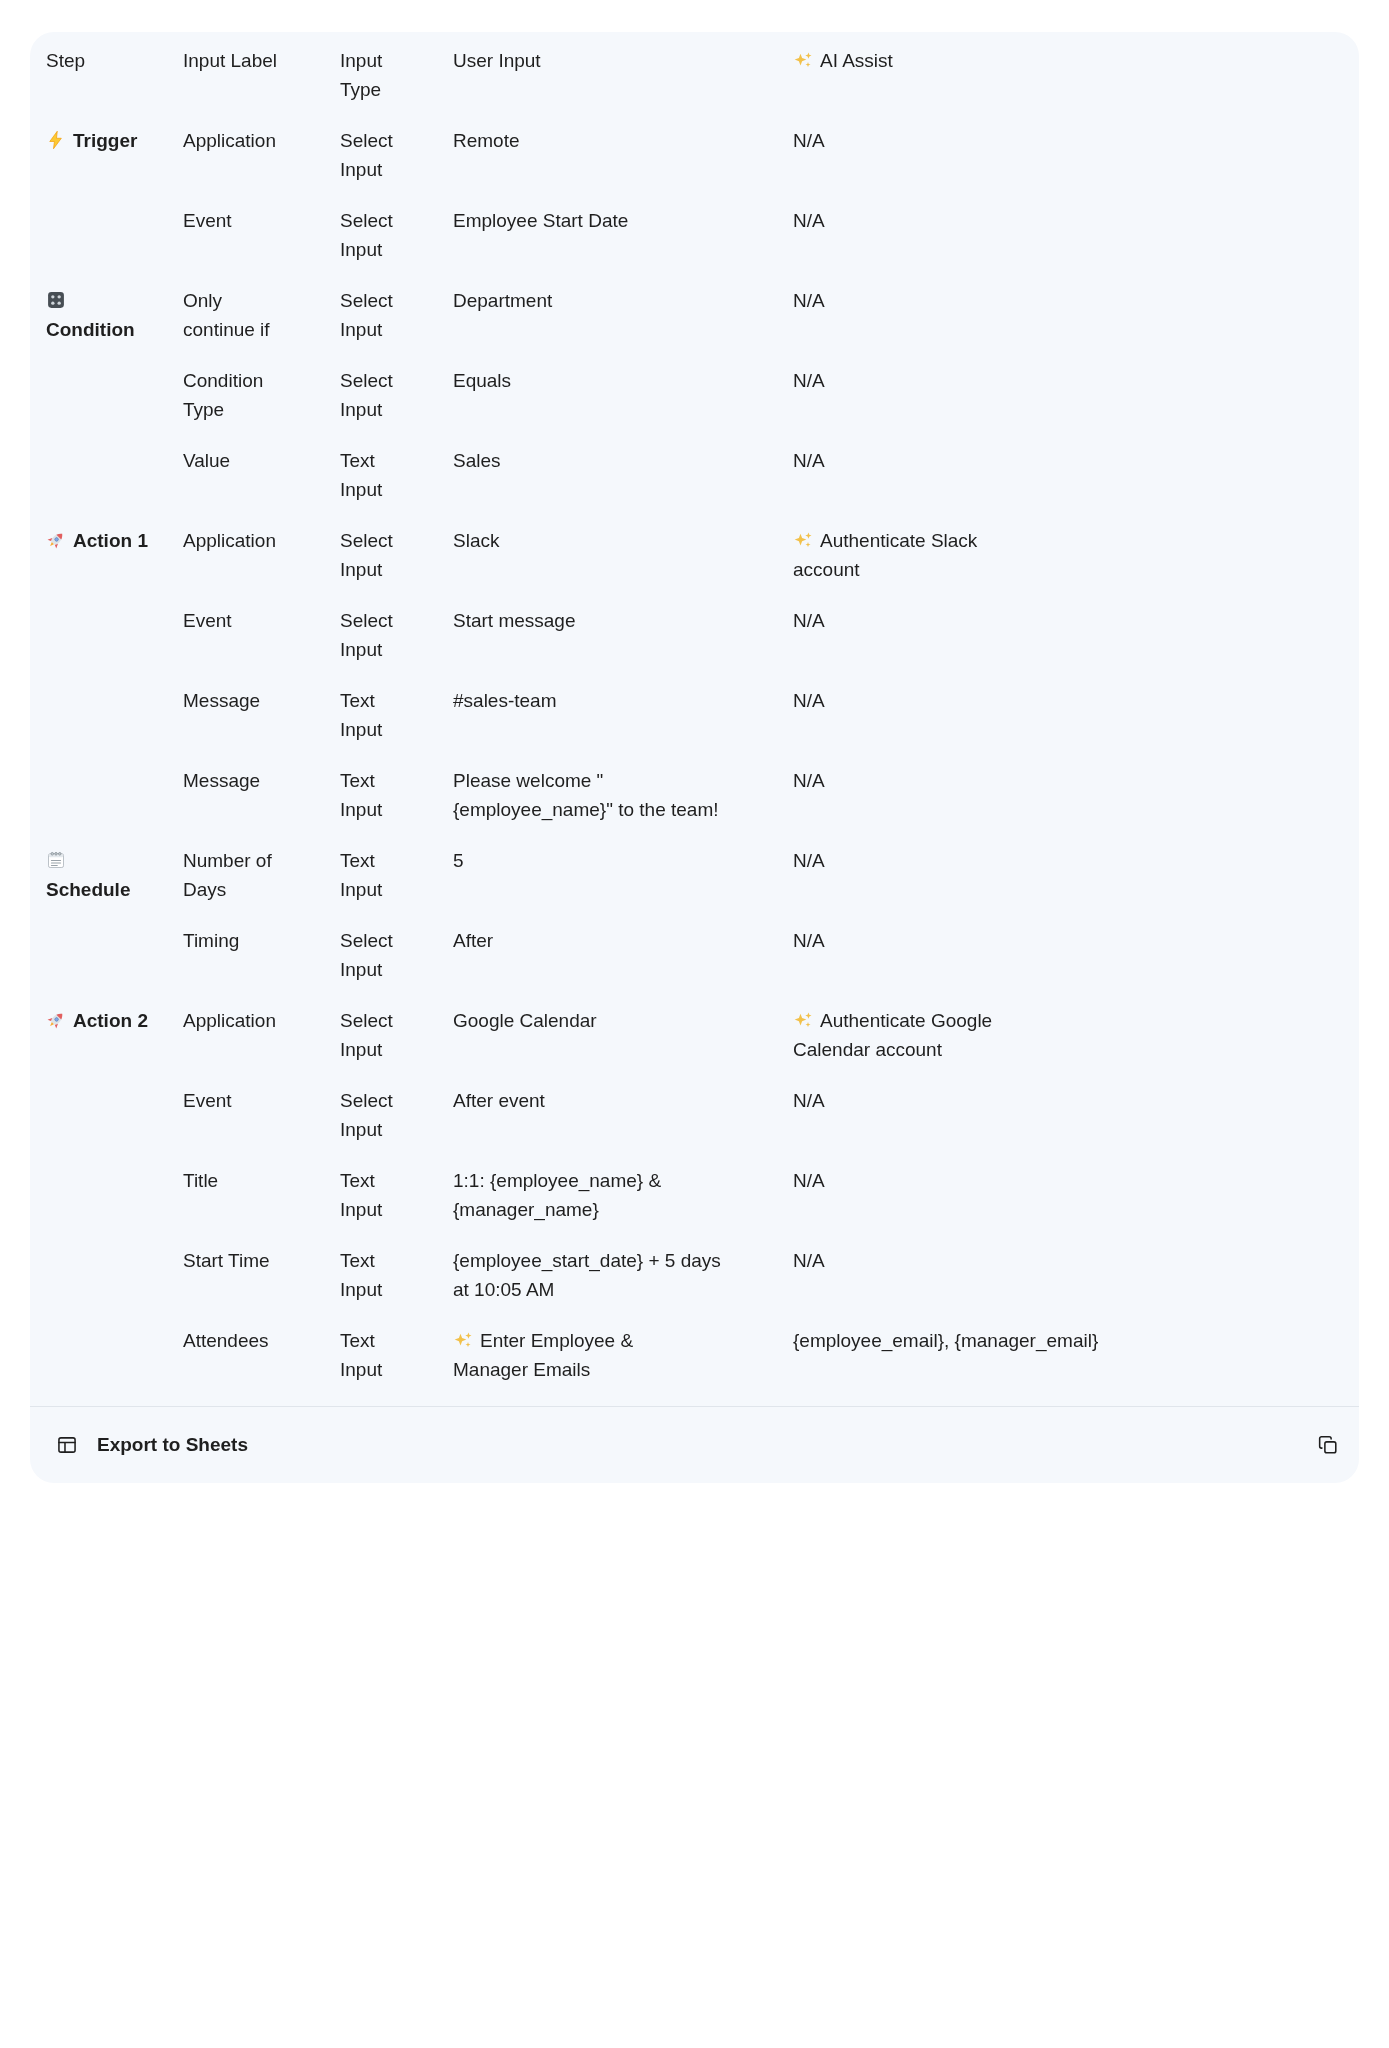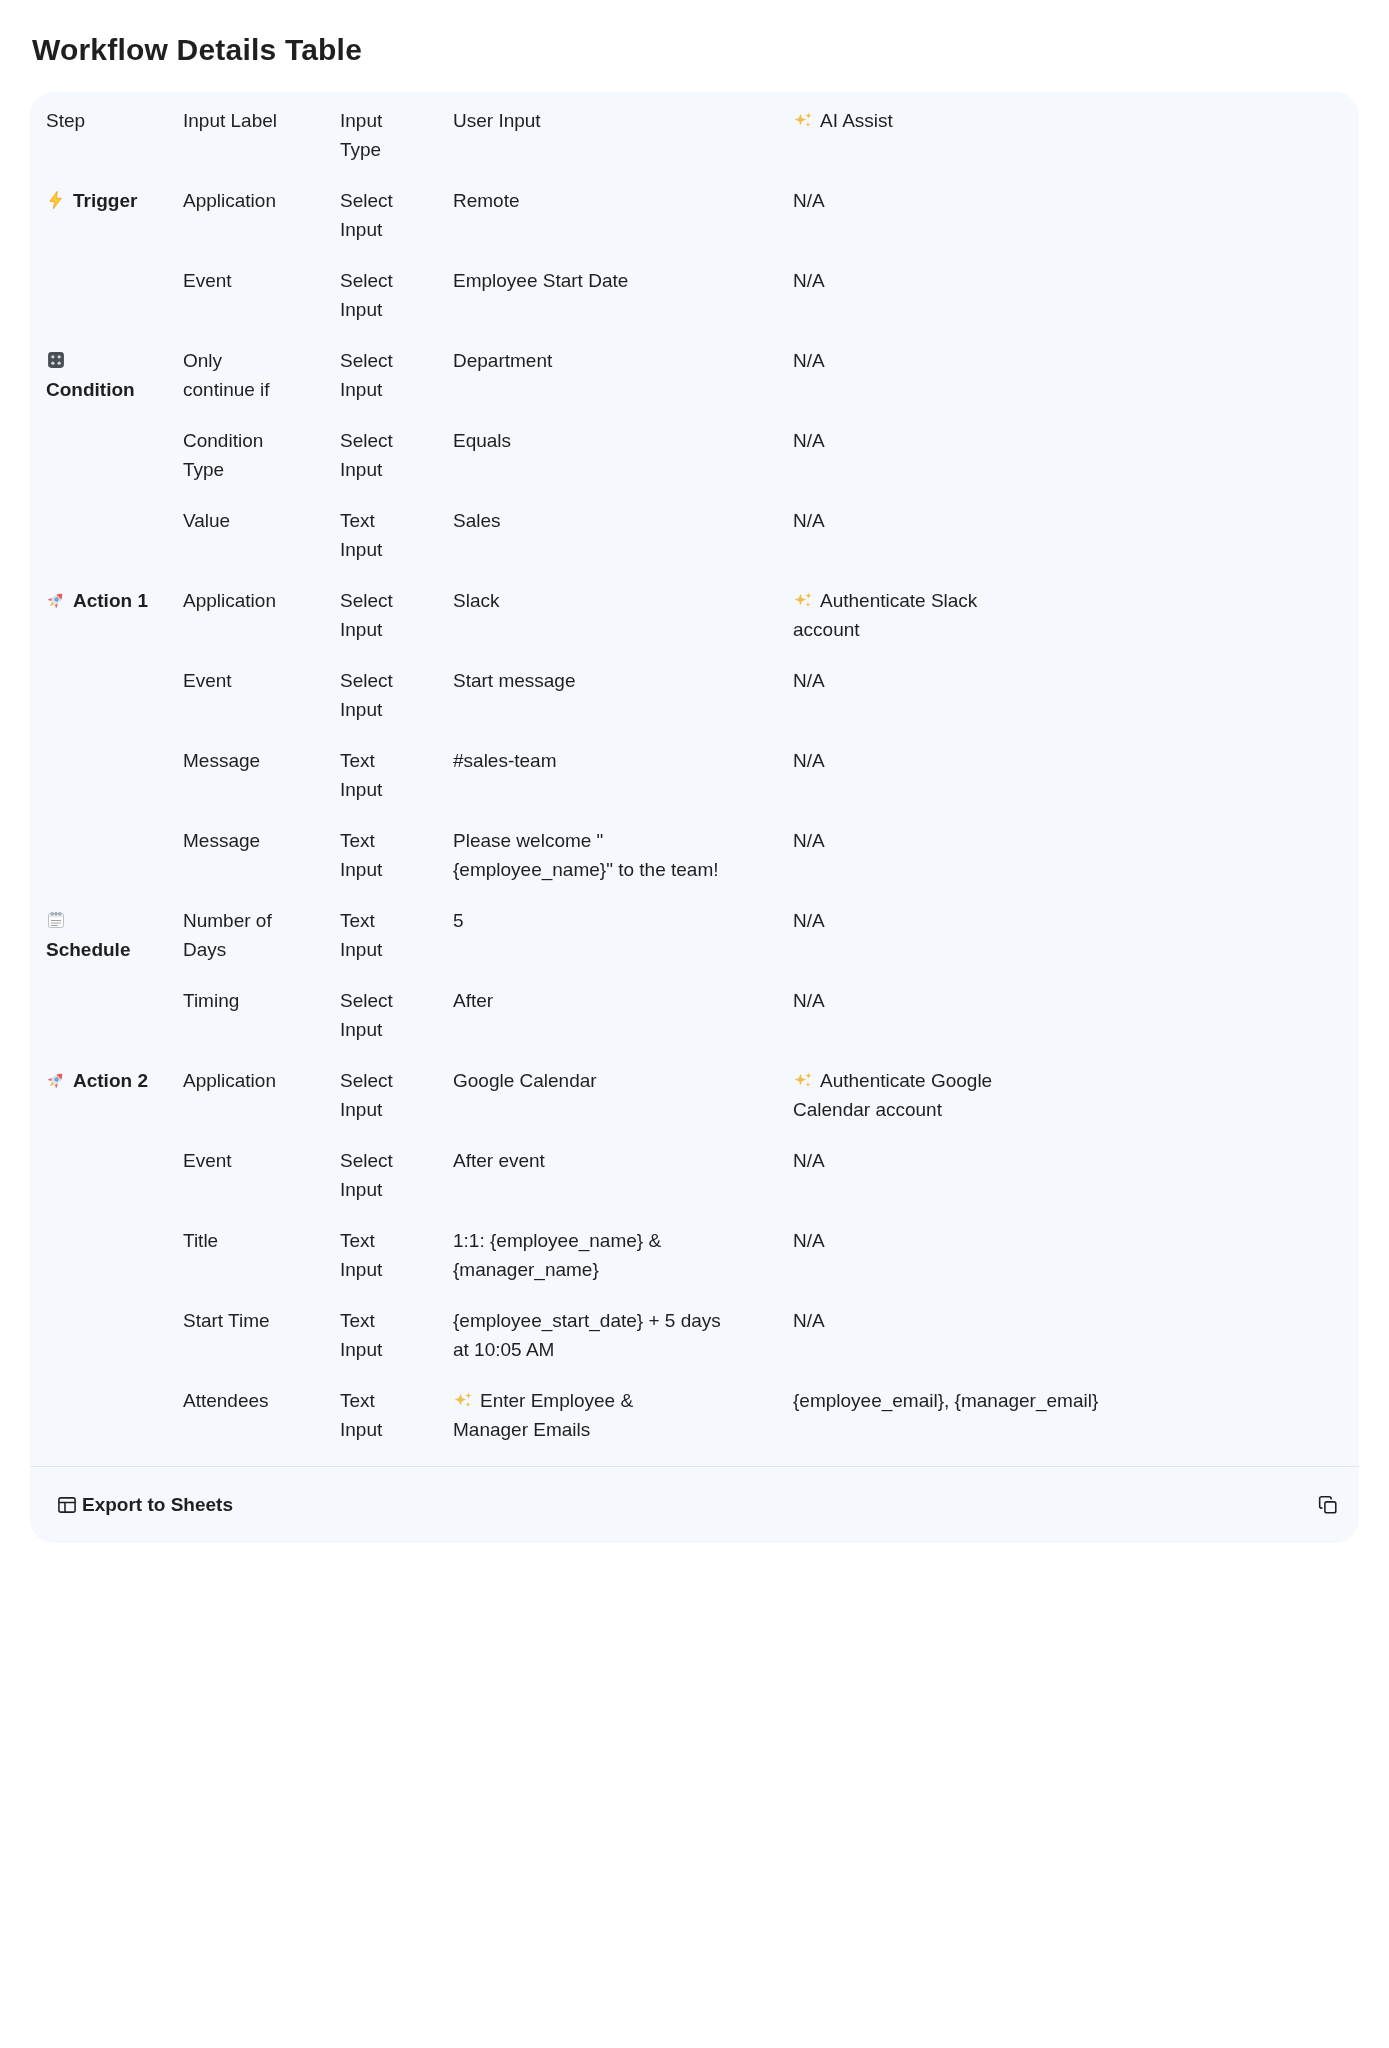--- a/index.html
+++ b/index.html
@@ -42,36 +42,35 @@
     display:inline-block;width:20px;height:20px;
     margin-right:7px;vertical-align:-3px;
   }
   .icon svg{display:block;width:100%;height:100%}
   .divider{height:1px;background:var(--divider)}
   .footer{
     height:76px;display:flex;align-items:center;
     justify-content:space-between;padding:0 14px 0 26px;
   }
   .export-btn{
-    display:flex;align-items:flex-end;gap:4px;
+    display:flex;align-items:flex-end;gap:19px;
     background:none;border:none;cursor:pointer;
     font-family:inherit;font-size:19px;font-weight:700;color:var(--text);
     padding:0;
   }
   .export-btn .icon,.copy-btn .icon{width:22px;height:22px;margin:0;vertical-align:middle}
   .copy-btn{
     background:none;border:none;cursor:pointer;padding:6px;
     display:flex;align-items:center;
   }
 </style>
 </head>
 <body>
 
 <div class="page">
-  <h1 class="page-title">Workflow Details Table</h1>
 
   <section class="card">
     <div class="table" id="wf-table">
         <div class="row header-row">
           <div class="cell c-step"><span>Step</span></div>
           <div class="cell c-label"><span>Input Label</span></div>
           <div class="cell c-type"><span>Input Type</span></div>
           <div class="cell c-input"><span>User Input</span></div>
           <div class="cell c-ai"><span class="icon"><svg viewBox="0 0 24 24">
                 <path fill="#f2c14b" d="M9 4.5l1.9 5.1 5.1 1.9-5.1 1.9L9 18.5l-1.9-5.1L2 11.5l5.1-1.9z"></path>

